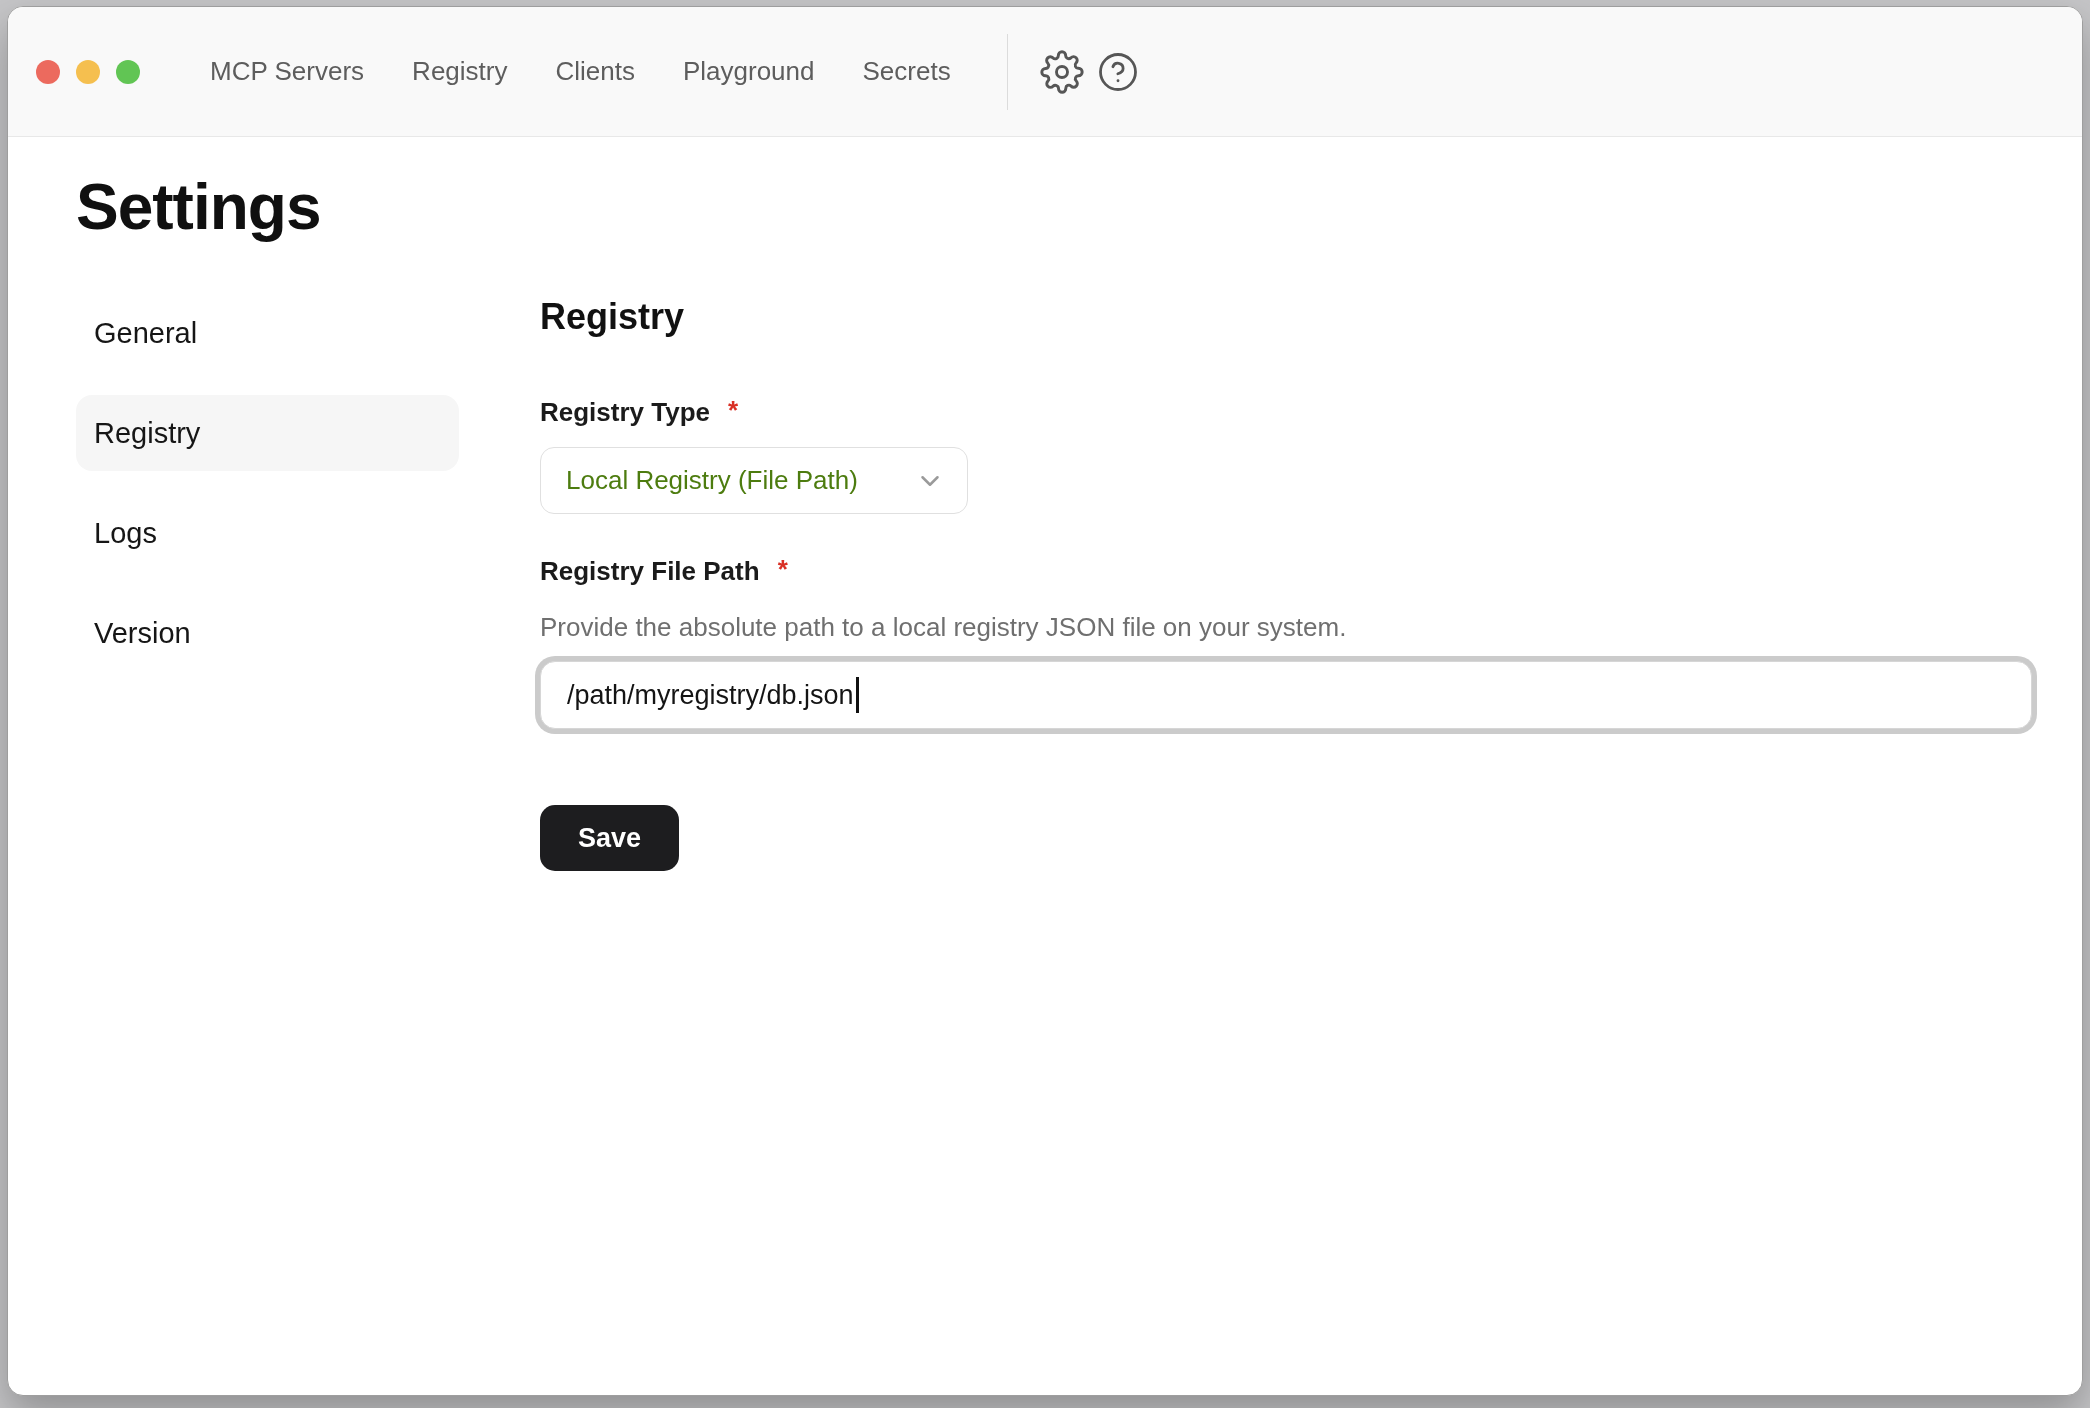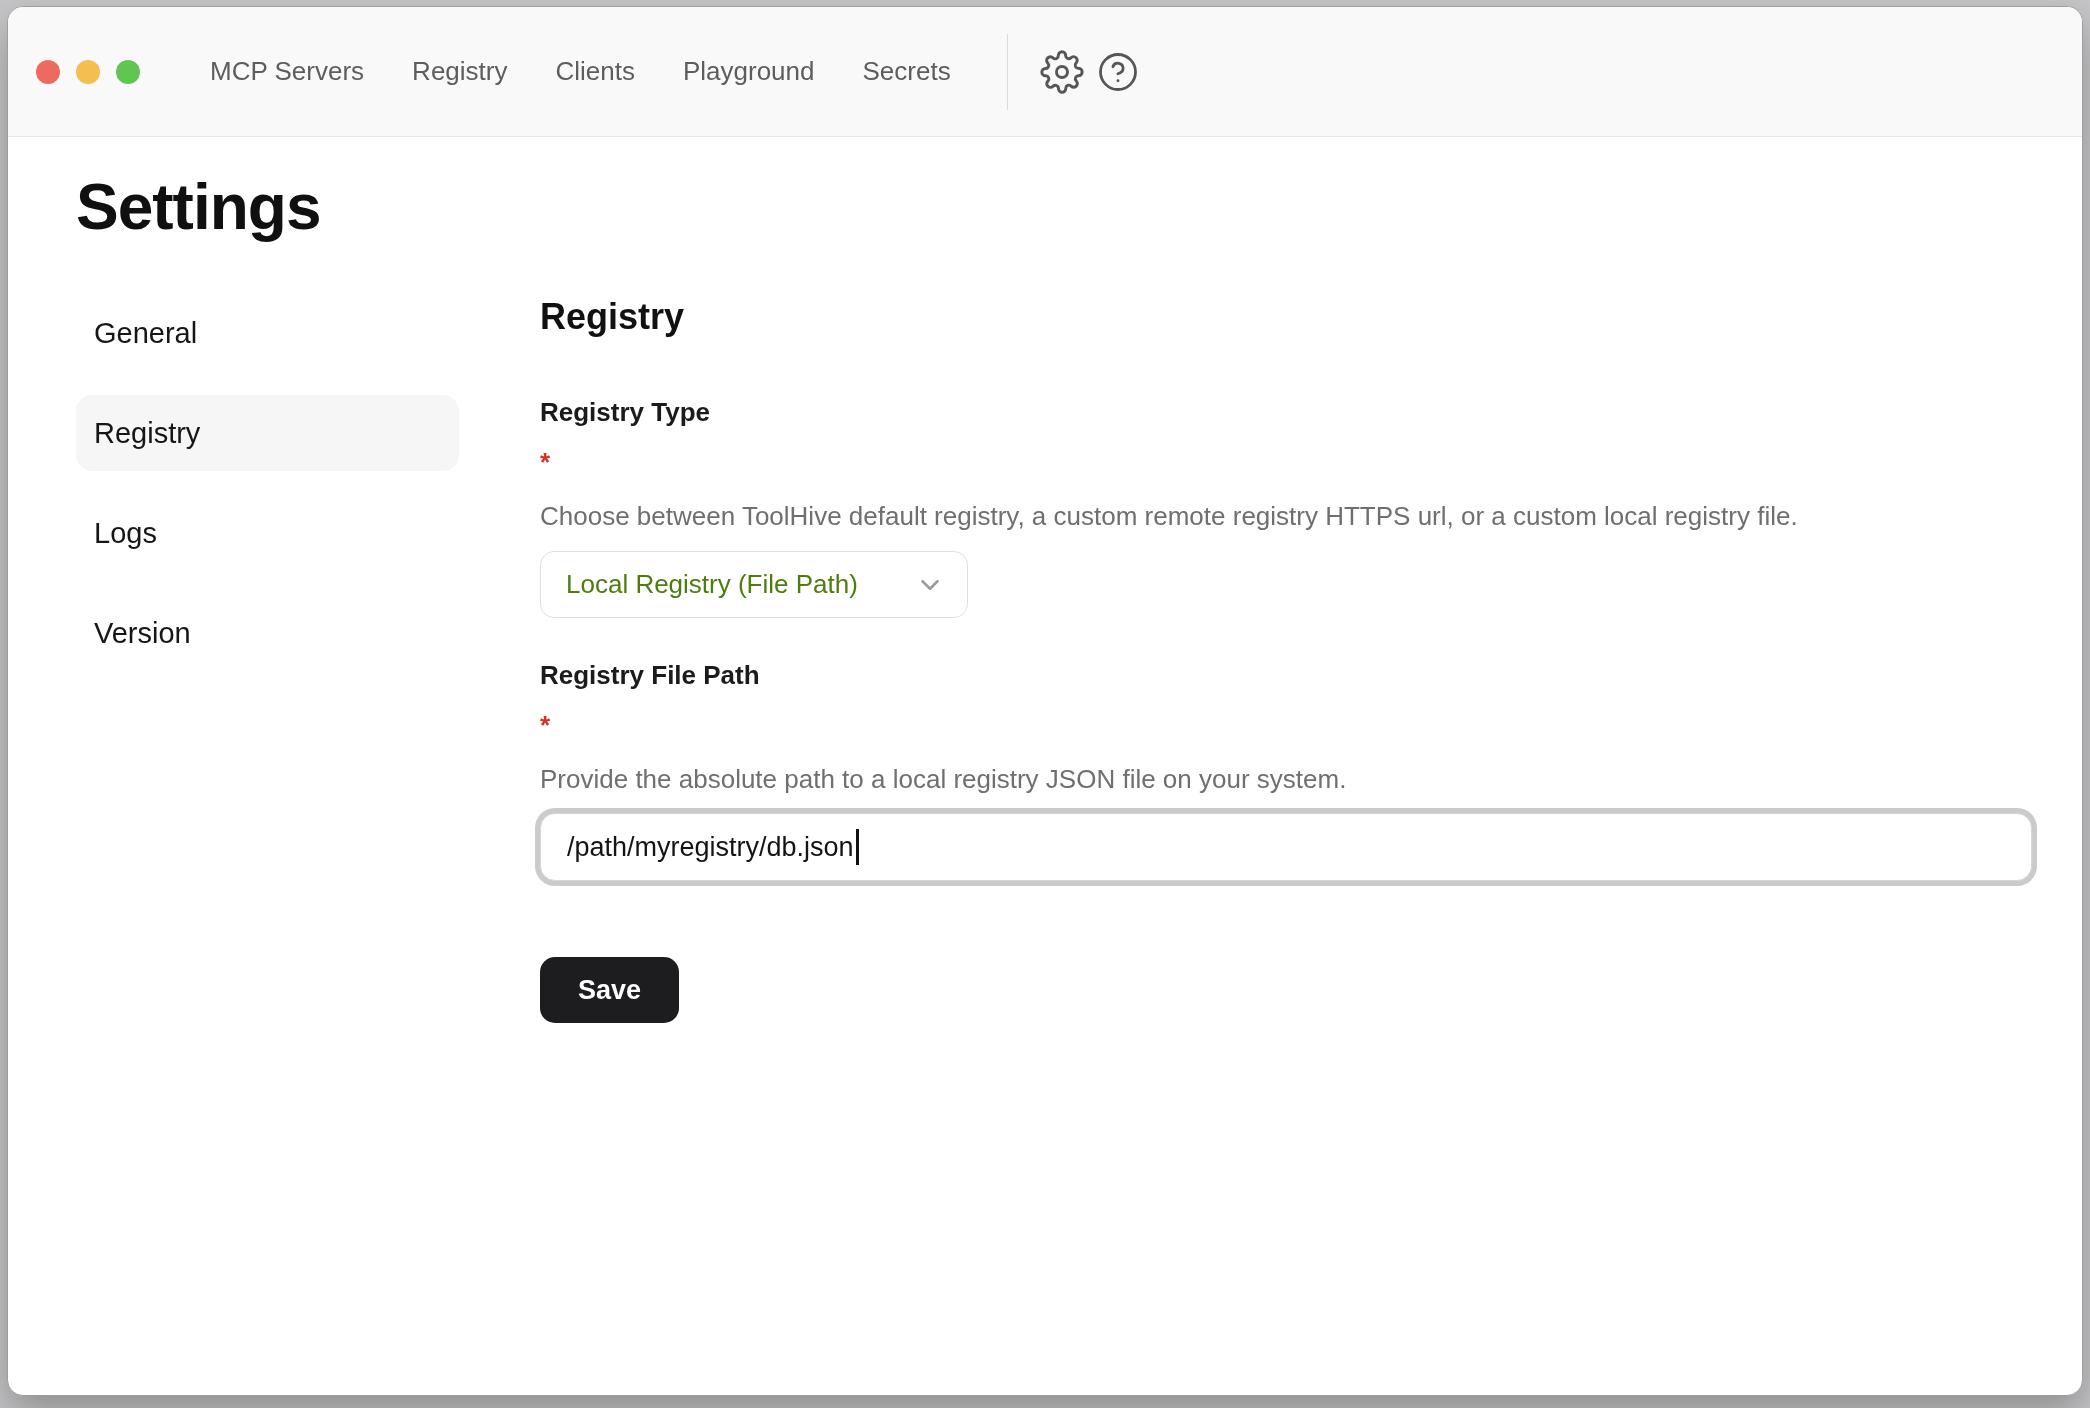--- a/index.html
+++ b/index.html
@@ -86,21 +86,21 @@
   .panel { width: 1492px; }
   .section-title {
     font-size: 36px;
     font-weight: 700;
     color: #111111;
     line-height: 44px;
     margin-bottom: 56px;
   }
 
   .field { margin-bottom: 40px; }
-  .field-label-row { display: flex; align-items: flex-start; gap: 18px; flex-direction: column; }
+  .field-label-row { display: flex; align-items: flex-start; gap: 18px; }
   .field-label {
     font-size: 26px;
     font-weight: 700;
     color: #1b1b1b;
     line-height: 34px;
   }
   .required { color: #d93025; font-size: 26px; font-weight: 700; line-height: 30px; }
   .field-desc {
     margin-top: 22px;
     font-size: 26px;
@@ -218,21 +218,20 @@
       </aside>
 
       <section class="panel">
         <h2 class="section-title">Registry</h2>
 
         <div class="field">
           <div class="field-label-row">
             <span class="field-label">Registry Type</span>
             <span class="required">*</span>
           </div>
-          <div class="field-desc">Choose between ToolHive default registry, a custom remote registry HTTPS url, or a custom local registry file.</div>
           <div class="select-control">
             <span class="select-value">Local Registry (File Path)</span>
             <svg class="chev" width="30" height="30" viewBox="0 0 24 24" fill="none" stroke="currentColor" stroke-width="2" stroke-linecap="round" stroke-linejoin="round">
               <polyline points="6 9 12 15 18 9"></polyline>
             </svg>
           </div>
         </div>
 
         <div class="field">
           <div class="field-label-row">

